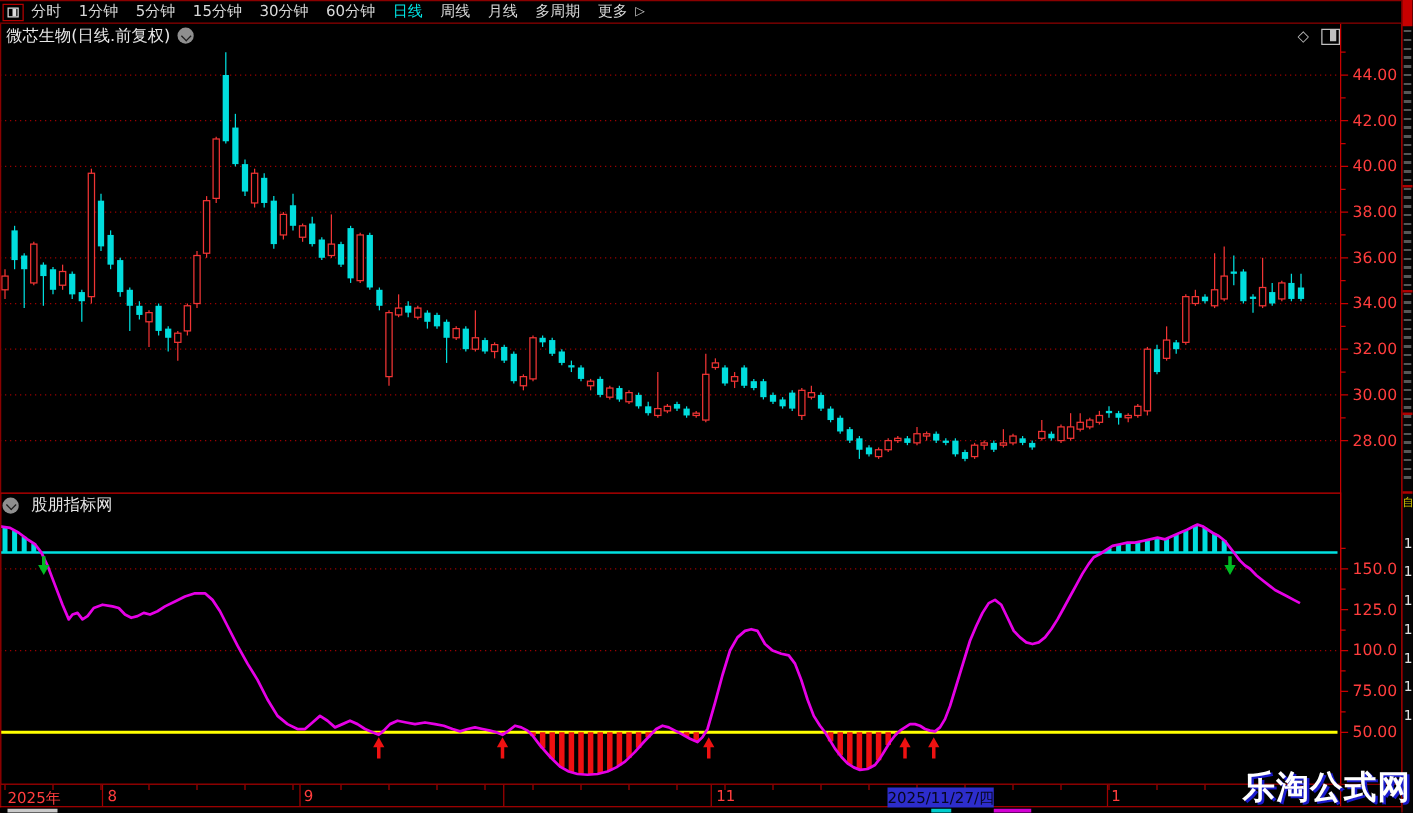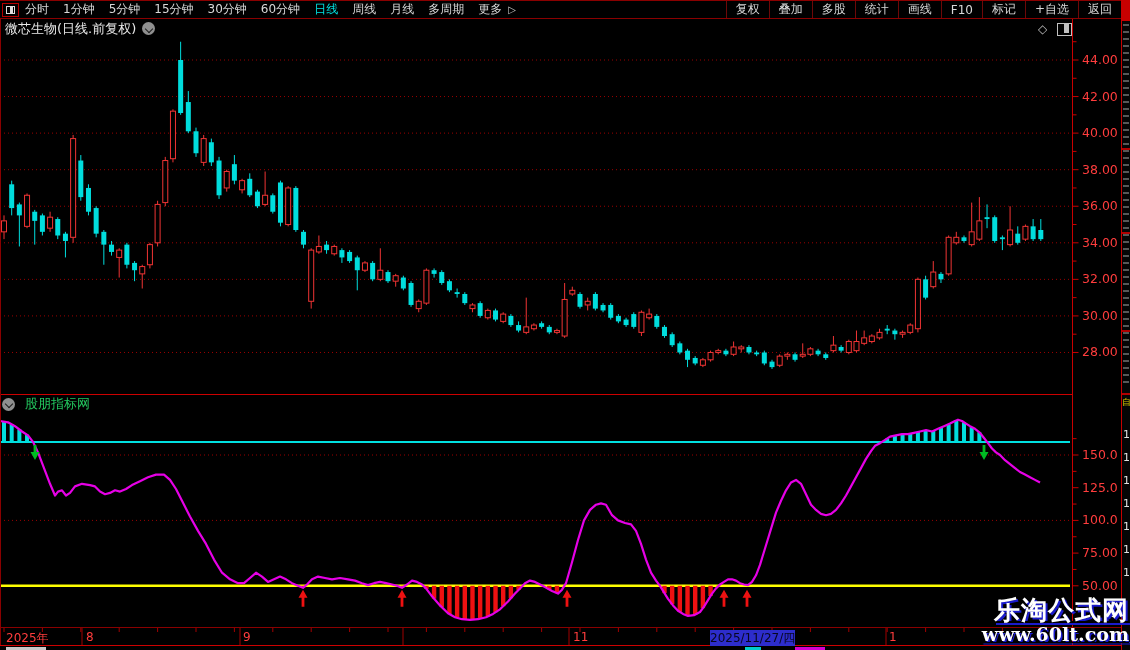--- a/index.html
+++ b/index.html
@@ -1,19 +1,19 @@
 <!DOCTYPE html>
 <html><head>
 <meta charset="utf-8">
 <style>
   html,body{margin:0;padding:0;background:#000;width:1130px;height:650px;overflow:hidden;
     font-family:"DejaVu Sans","Liberation Sans",sans-serif;}
   #stage{position:absolute;inset:0;width:1130px;height:650px;background:#000;}
   #cv{position:absolute;left:0;top:0;z-index:1;}
-  .ovl{position:absolute;z-index:3;text-decoration:underline;}
+  .ovl{position:absolute;z-index:3;}
   
   #toolbar{left:0;top:0;width:1121px;height:19px;display:flex;align-items:center;
     border-top:1px solid #8a0000;border-bottom:1px solid #8a0000;box-sizing:border-box;background:#000;}
   #split-icon{width:15px;height:12px;border:1px solid #b40000;margin:0 6px 0 2px;position:relative;flex:0 0 auto;}
   #split-icon:before{content:"";position:absolute;left:3px;top:2px;width:7px;height:6px;border:1px solid #ddd;}
   #split-icon:after{content:"";position:absolute;left:7px;top:3px;width:3px;height:6px;background:#ddd;}
   .tb-item{color:#d8d8d8;font-size:12px;margin-right:14px;white-space:nowrap;cursor:default;}
   .tb-item.active{color:#00e5e5;}
   #more-arrow{color:#c8c8c8;font-size:10px;margin-left:-8px;margin-right:0;}
   #action-group{margin-left:auto;display:flex;height:100%;align-items:center;}
@@ -24,21 +24,21 @@
   #page-title{color:#e8e8e8;font-size:13px;margin-left:5px;}
   .circ-chevron{width:13px;height:13px;border-radius:50%;background:#8f8f8f;position:relative;display:inline-block;margin-left:6px;flex:0 0 auto;}
   .circ-chevron:before{content:"";position:absolute;left:3.5px;top:3.5px;width:5px;height:5px;
     border-right:1.6px solid #1d1d1d;border-bottom:1.6px solid #1d1d1d;transform:rotate(45deg);}
   #title-icons{position:absolute;left:1038px;top:22px;display:flex;gap:10px;align-items:center;}
   #diamond-icon{color:#b9b9b9;font-size:12px;}
   #pane-icon{width:13px;height:11px;border:1px solid #c0c0c0;position:relative;}
   #pane-icon:after{content:"";position:absolute;left:6px;top:0;width:5px;height:9px;background:#c0c0c0;}
   
   #ind-header{left:2px;top:396px;height:16px;display:flex;align-items:center;gap:10px;white-space:nowrap;}
-  #ind-name{color:#22c55e;font-size:13px;}
+  #ind-name{color:#e5e5e5;font-size:13px;}
   .ind-field{font-size:13px;}
   
   .tl-label{position:absolute;top:630px;font-size:12px;color:#ff3d3d;z-index:3;white-space:nowrap;text-align:right;}
   .tl-label.hl{background:#2d2dcc;color:#070720;padding:0 0;}
   
   #watermark{right:1px;bottom:6px;text-align:right;z-index:4;}
   #wm1{color:#fff;font-size:26px;font-weight:bold;letter-spacing:1px;
     text-shadow:2px 2px 0 #1a1acc;line-height:28px;}
   #wm2{color:#fff;font-size:19px;font-weight:bold;font-family:"DejaVu Serif","Liberation Serif",serif;
     text-shadow:1.5px 1.5px 0 #1a1acc;line-height:20px;}
@@ -492,31 +492,20 @@
         <span class="tb-item">15分钟</span>
         <span class="tb-item">30分钟</span>
         <span class="tb-item">60分钟</span>
         <span class="tb-item active">日线</span>
         <span class="tb-item">周线</span>
         <span class="tb-item">月线</span>
         <span class="tb-item">多周期</span>
         <span class="tb-item">更多</span>
       </div>
   <span id="more-arrow" class="tb-item">▷</span>
-  <div id="action-group">
-        <span class="act-item">复权</span>
-        <span class="act-item">叠加</span>
-        <span class="act-item">多股</span>
-        <span class="act-item">统计</span>
-        <span class="act-item">画线</span>
-        <span class="act-item">F10</span>
-        <span class="act-item">标记</span>
-        <span class="act-item">+自选</span>
-        <span class="act-item">返回</span>
-      </div>
 </div>
 
 <div id="title-row" class="ovl">
   <span id="page-title">微芯生物(日线.前复权)</span>
   <span class="circ-chevron"></span>
 </div>
 <div id="title-icons" class="ovl">
   <span id="diamond-icon">◇</span>
   <span id="pane-icon"></span>
 </div>
@@ -531,21 +520,20 @@
       <span class="tl-label" style="left: 86px;">8</span>
       <span class="tl-label" style="left: 243px;">9</span>
       <span class="tl-label" style="left: 392px; margin-top: 32px;">10</span>
       <span class="tl-label" style="left: 573px;">11</span>
       <span class="tl-label hl" style="left: 710px;">2025/11/27/四</span>
       <span class="tl-label" style="left: 889px;">1</span>
     </div>
 
 <div id="watermark" class="ovl">
   <div id="wm1">乐淘公式网</div>
-  <div id="wm2">www.60lt.com</div>
 </div>
 
 <div id="right-strip" class="ovl">
   <div id="strip-top"></div>
   <div id="strip-tex"></div>
   <div class="strip-sep" style="top:148px"></div>
   <div class="strip-sep" style="top:232px"></div>
   <div class="strip-sep" style="top:330px"></div>
   <div class="strip-sep" style="top:393px"></div>
   <div id="strip-zi">自</div>

